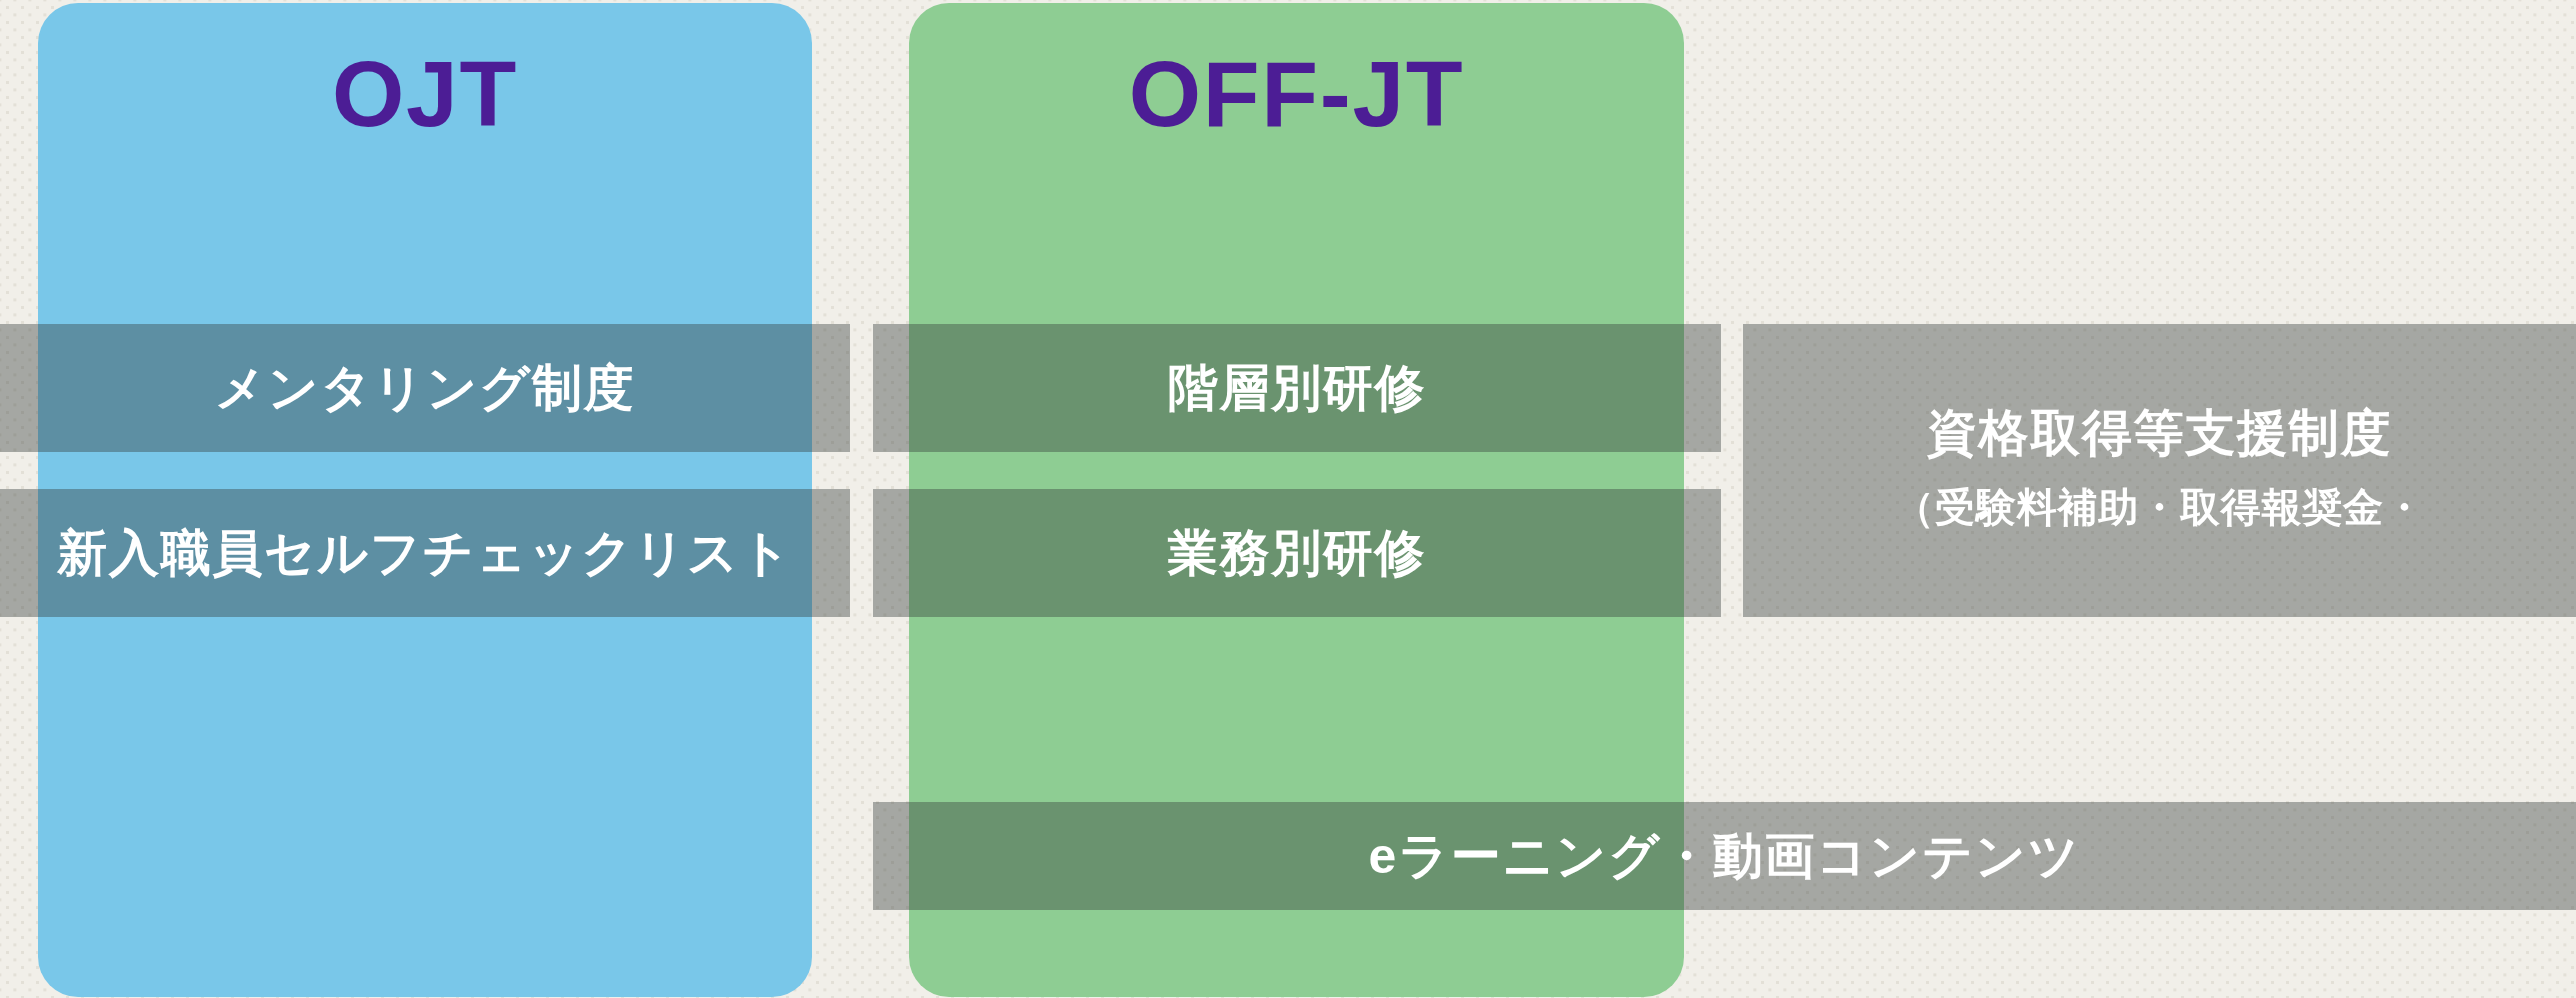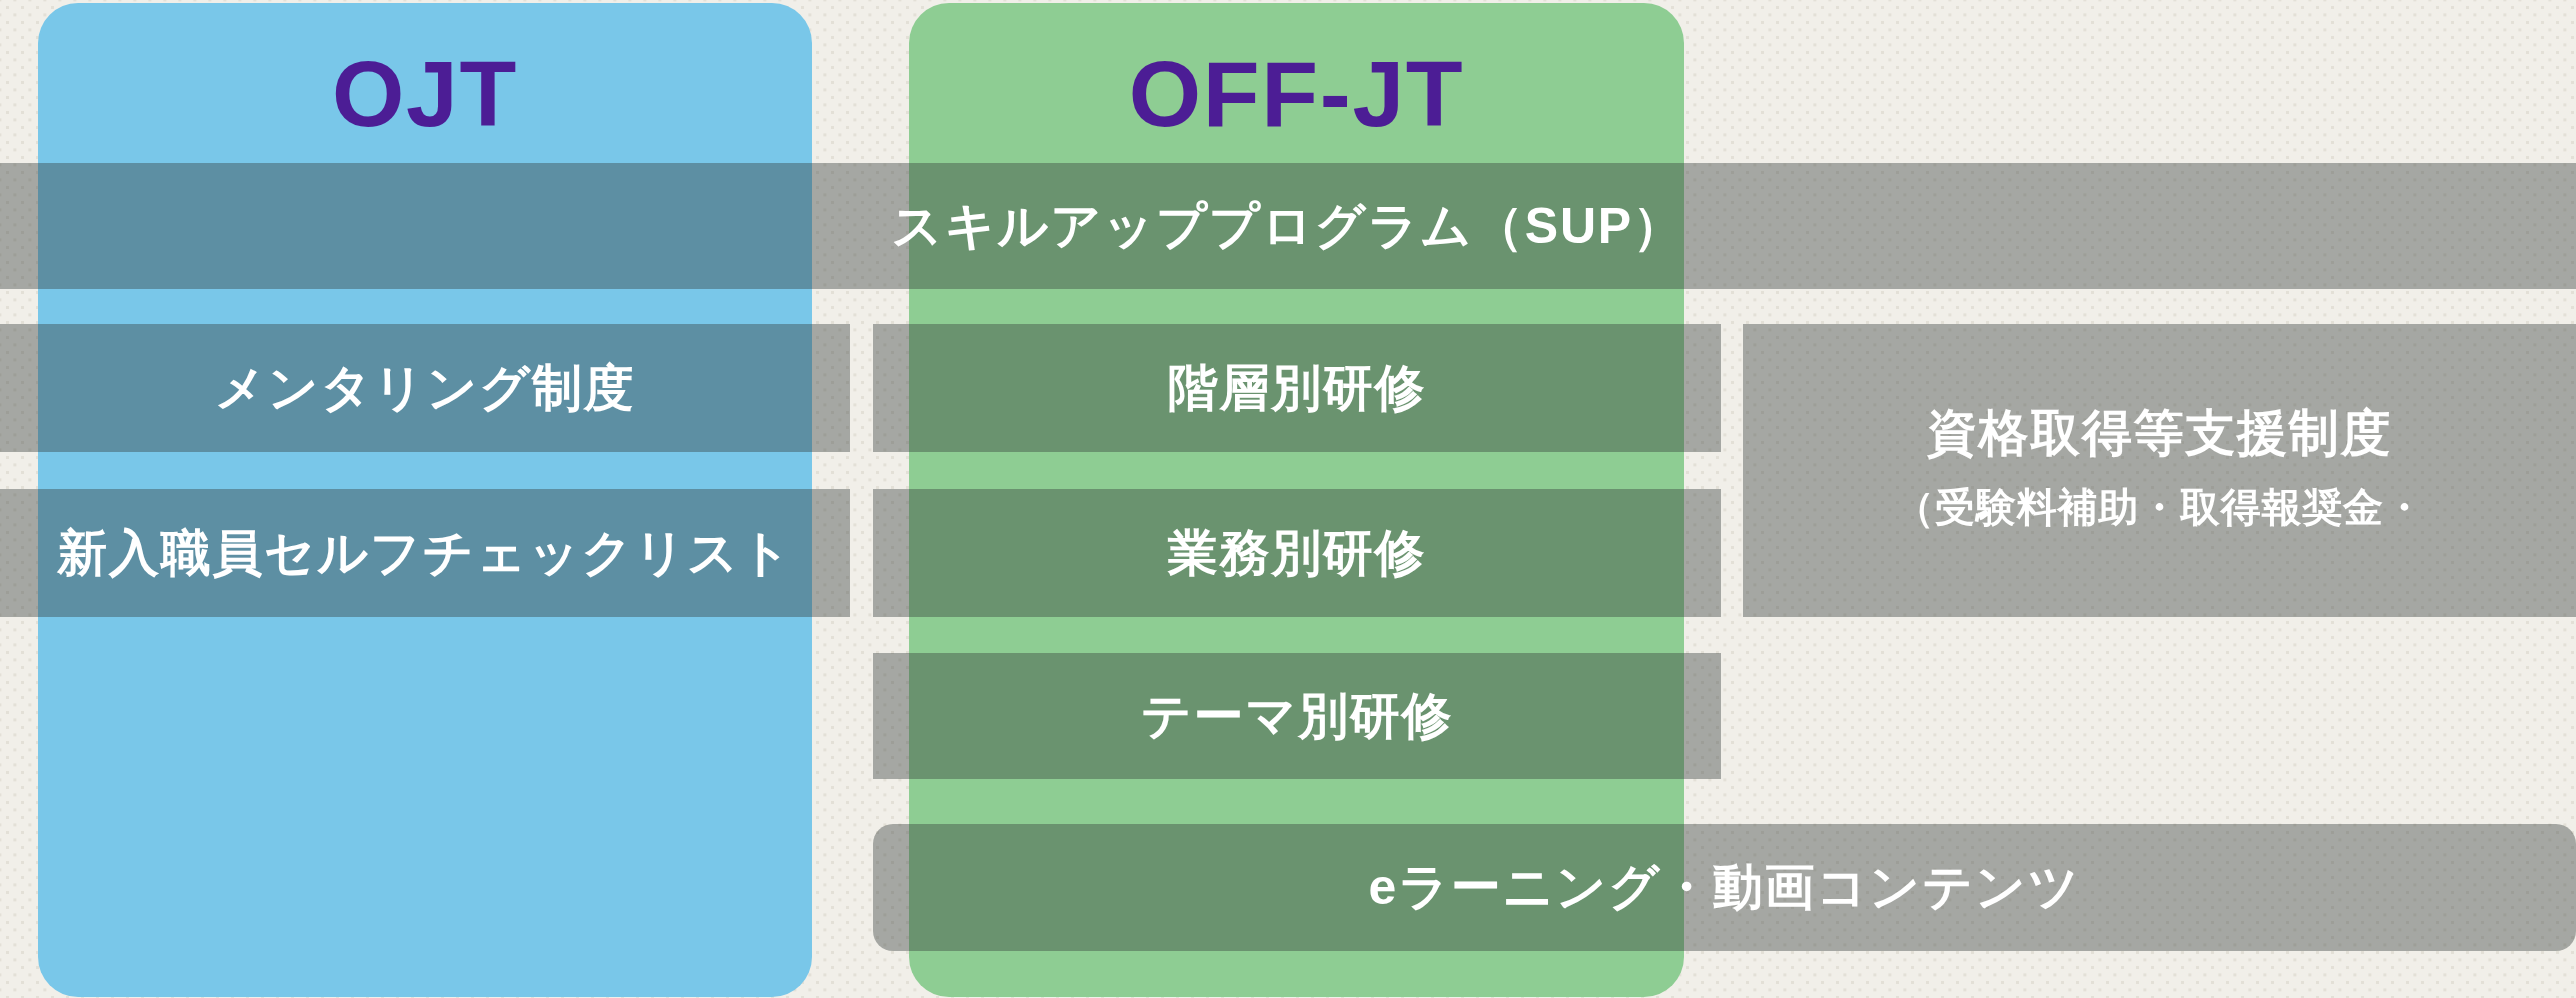--- a/index.html
+++ b/index.html
@@ -55,21 +55,21 @@
     line-height: 1.25;
     letter-spacing: 1.7px;
   }
   .band.sup        { left: 0;      top: 163px; width: 2576px; height: 126px; }
   .band.mentoring  { left: 0;      top: 324px; width: 850px; height: 128px; }
   .band.newcomer   { left: 0;      top: 489px; width: 850px; height: 128px; }
   .band.tier       { left: 873px; top: 324px; width: 848px; height: 128px; }
   .band.job        { left: 873px; top: 489px; width: 848px; height: 128px; }
   .band.theme      { left: 873px; top: 653px; width: 848px; height: 126px; }
   .band.cert       { left: 1743px; top: 324px; width: 833px; height: 293px; }
-  .band.elearning  { left: 873px; top: 824px; width: 1703px; height: 127px; border-radius: 20px; }
+  .band.elearning  { left: 873px; top: 802px; width: 1703px; height: 108px; }
   .cert-title {
     font-size: 50px;
     line-height: 1.3;
     letter-spacing: 1.7px;
   }
   .cert-sub {
     margin-top: 10px;
     font-size: 40px;
     line-height: 1.58;
     letter-spacing: 0.8px;
@@ -82,43 +82,37 @@
 
   <div class="column ojt">
     <div class="column-header">OJT</div>
   </div>
 
   <div class="column offjt">
     <div class="column-header">OFF-JT</div>
   </div>
 
 
-  <div class="band sup">
-    <div class="band-label">スキルアッププログラム（SUP）</div>
-  </div>
 
   <div class="band newcomer">
     <div class="band-label">新入職員セルフチェックリスト</div>
   </div>
 
   <div class="band mentoring">
     <div class="band-label">メンタリング制度</div>
   </div>
 
   <div class="band tier">
     <div class="band-label">階層別研修</div>
   </div>
 
   <div class="band job">
     <div class="band-label">業務別研修</div>
   </div>
 
-  <div class="band theme">
-    <div class="band-label">テーマ別研修</div>
-  </div>
 
   <div class="band cert">
     <div class="cert-title">資格取得等支援制度</div>
     <div class="cert-sub">
       <div>（受験料補助・取得報奨金・</div>
     </div>
   </div>
 
   <div class="band elearning">
     <div class="band-label">eラーニング・動画コンテンツ</div>

